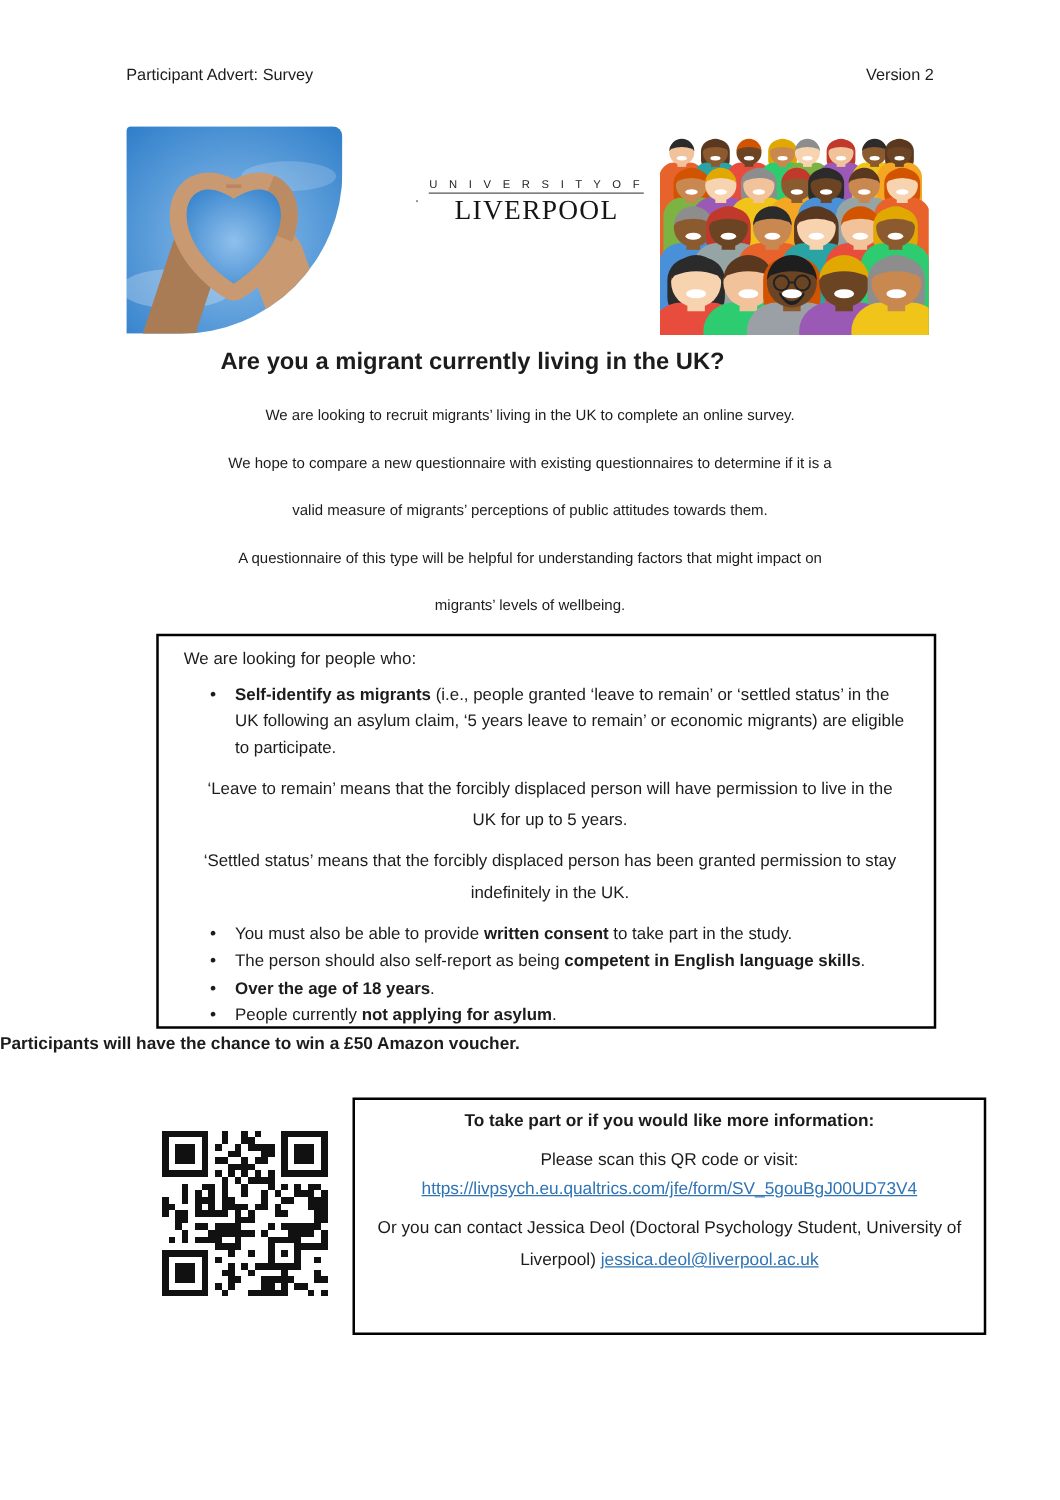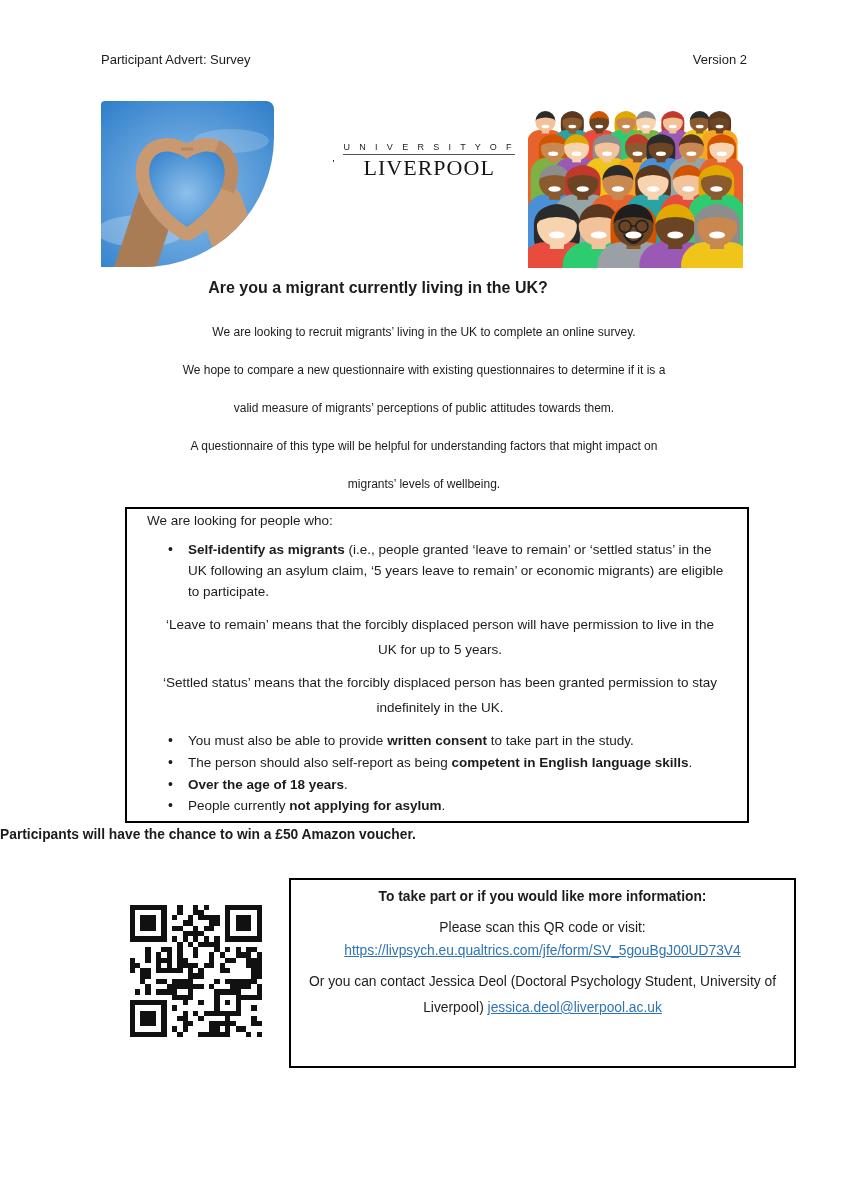--- a/index.html
+++ b/index.html
@@ -13,40 +13,40 @@
   #hdr-left{left:101px;}
   #hdr-right{right:101px;}
   
   #heart-img{left:101px;top:101px;width:173px;height:166px;border-radius:4px 8px 130px 0;overflow:hidden;}
   #uol-logo{left:333px;top:132px;width:182px;height:58px;display:flex;align-items:center;text-align:center;}
   #uol-text{margin-left:9px;}
   #uol-line1{font-size:9px;letter-spacing:3.4px;color:#222;padding-bottom:2px;border-bottom:1px solid #555;white-space:nowrap;}
   #uol-line2{font-family:"Liberation Serif",serif;font-size:22px;letter-spacing:1px;color:#151515;line-height:26px;white-space:nowrap;}
   #crowd-img{left:528px;top:102px;width:215px;height:166px;}
   
-  #page-title{top:279px;left:0;width:756px;text-align:center;font-size:16px;font-weight:bold;}
+  #page-title{top:279px;left:0;width:756px;text-align:center;font-size:19px;font-weight:bold;}
   .intro{left:64px;width:720px;text-align:center;font-size:12px;line-height:38px;white-space:pre-line;}
   #p1{top:313px;}
   #p2{top:351px;}
   #p3{top:427px;}
   
   #elig-box{left:125px;top:507px;width:620px;height:312px;border:2px solid #000;background:#fff;}
-  #elig-inner{padding:4px 14px 0 20px;font-size:13.5px;}
+  #elig-inner{padding:10px 14px 0 20px;font-size:13.5px;}
   .blist{margin:11px 0 0 0;padding:0 0 0 41px;list-style:none;}
   .blist li{position:relative;line-height:21px;padding-right:6px;}
   .blist li::before{content:"\2022";position:absolute;left:-20px;font-size:14px;}
   .blist.tight li{line-height:21.8px;}
   .note{text-align:center;line-height:25px;margin:10px 0 0 0;white-space:pre-line;}
   #note-settled{margin-top:8px;}
   #blist2{margin-top:10px;}
   
   #voucher{top:827px;left:0;width:848px;font-weight:bold;font-size:13.8px;}
   
   #qr-box{left:128px;top:903px;width:136px;height:136px;}
-  #contact-box{left:289px;top:878px;width:503px;height:186px;border:2px solid #000;text-align:center;}
+  #contact-box{left:282px;top:878px;width:503px;height:186px;border:2px solid #000;text-align:center;}
   #contact-heading{margin-top:9px;font-size:13.8px;font-weight:bold;}
   #scan-line{margin-top:16px;font-size:13.8px;}
   #survey-link-line{margin-top:8px;font-size:13.8px;}
   #contact-para{margin:11px 14px 0 14px;font-size:13.8px;line-height:26px;}
   a.doclink{color:#2e74b5;text-decoration:underline;cursor:pointer;}
 </style>
 </head>
 <body>
 
 <div class="abs hdr" id="hdr-left">Participant Advert: Survey</div>

